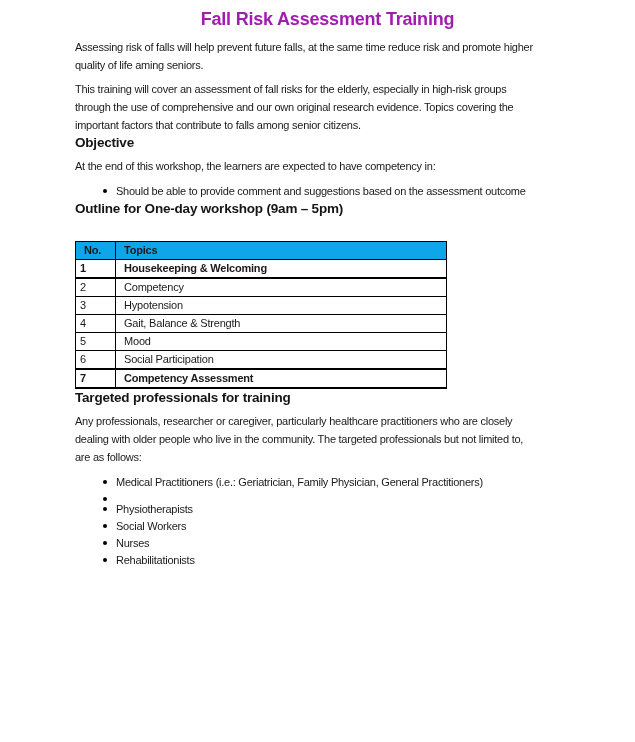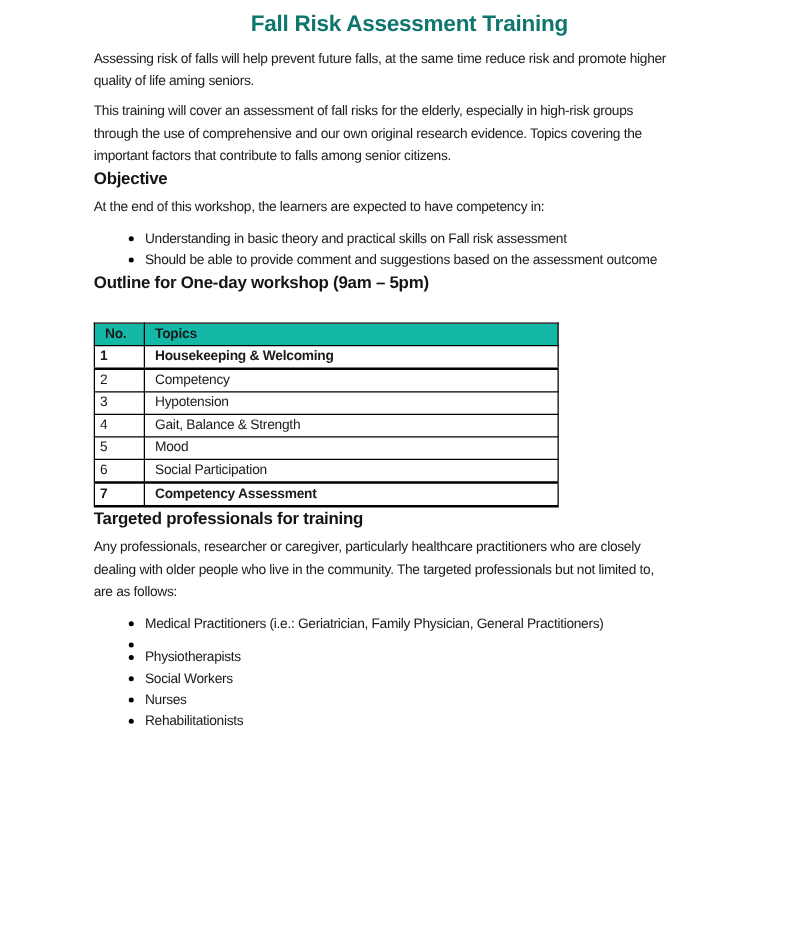--- a/index.html
+++ b/index.html
@@ -12,21 +12,21 @@
   }
   .page { padding: 6px 55px 0 75px; }
 
   h1.doc-title {
     margin: 0;
     font-size: 18px;
     line-height: 26px;
     font-weight: bold;
     text-align: center;
     letter-spacing: -0.2px;
-    color: #0f766e;
+    color: #a21caf;
   }
   h2.sec-heading {
     margin: 0;
     font-size: 13.5px;
     line-height: 17px;
     font-weight: bold;
     letter-spacing: -0.2px;
     color: #151515;
   }
   .mt-intro    { margin-top: 17px; }
@@ -74,21 +74,21 @@
     line-height: 13px;
     letter-spacing: -0.2px;
     padding: 2px 8px;
     text-align: left;
     vertical-align: middle;
     overflow: hidden;
     white-space: nowrap;
   }
   table.topics { border: 1.5px solid #000; }
   table.topics thead th {
-    background: #14b8a6;
+    background: #0ea5e9;
     font-weight: bold;
     border-bottom: 1.5px solid #000;
   }
   .col-no { width: 23px; }
   table.topics td.no-cell { padding: 2px 4px; }
   tr.thick-bottom td { border-bottom: 2.5px solid #000; }
   tr.bold-row td { font-weight: bold; }
   tbody tr:last-child td { border-bottom: 2px solid #000; }
 </style>
 </head>
@@ -103,24 +103,20 @@
 quality of life aming seniors.</p>
     <p class="body-text">This training will cover an assessment of fall risks for the elderly, especially in high-risk groups
 through the use of comprehensive and our own original research evidence. Topics covering the
 important factors that contribute to falls among senior citizens.</p>
   </section>
 
   <section>
     <h2 class="sec-heading mt-objective">Objective</h2>
     <p class="body-text">At the end of this workshop, the learners are expected to have competency in:</p>
     <ul class="bullets">
-      <li>
-          <span class="dot"></span>
-          <span>Understanding in basic theory and practical skills on Fall risk assessment</span>
-        </li>
       <li>
           <span class="dot"></span>
           <span>Should be able to provide comment and suggestions based on the assessment outcome</span>
         </li>
     </ul>
   </section>
 
   <section>
     <h2 class="sec-heading mt-outline">Outline for One-day workshop (9am – 5pm)</h2>
     <table class="topics">

